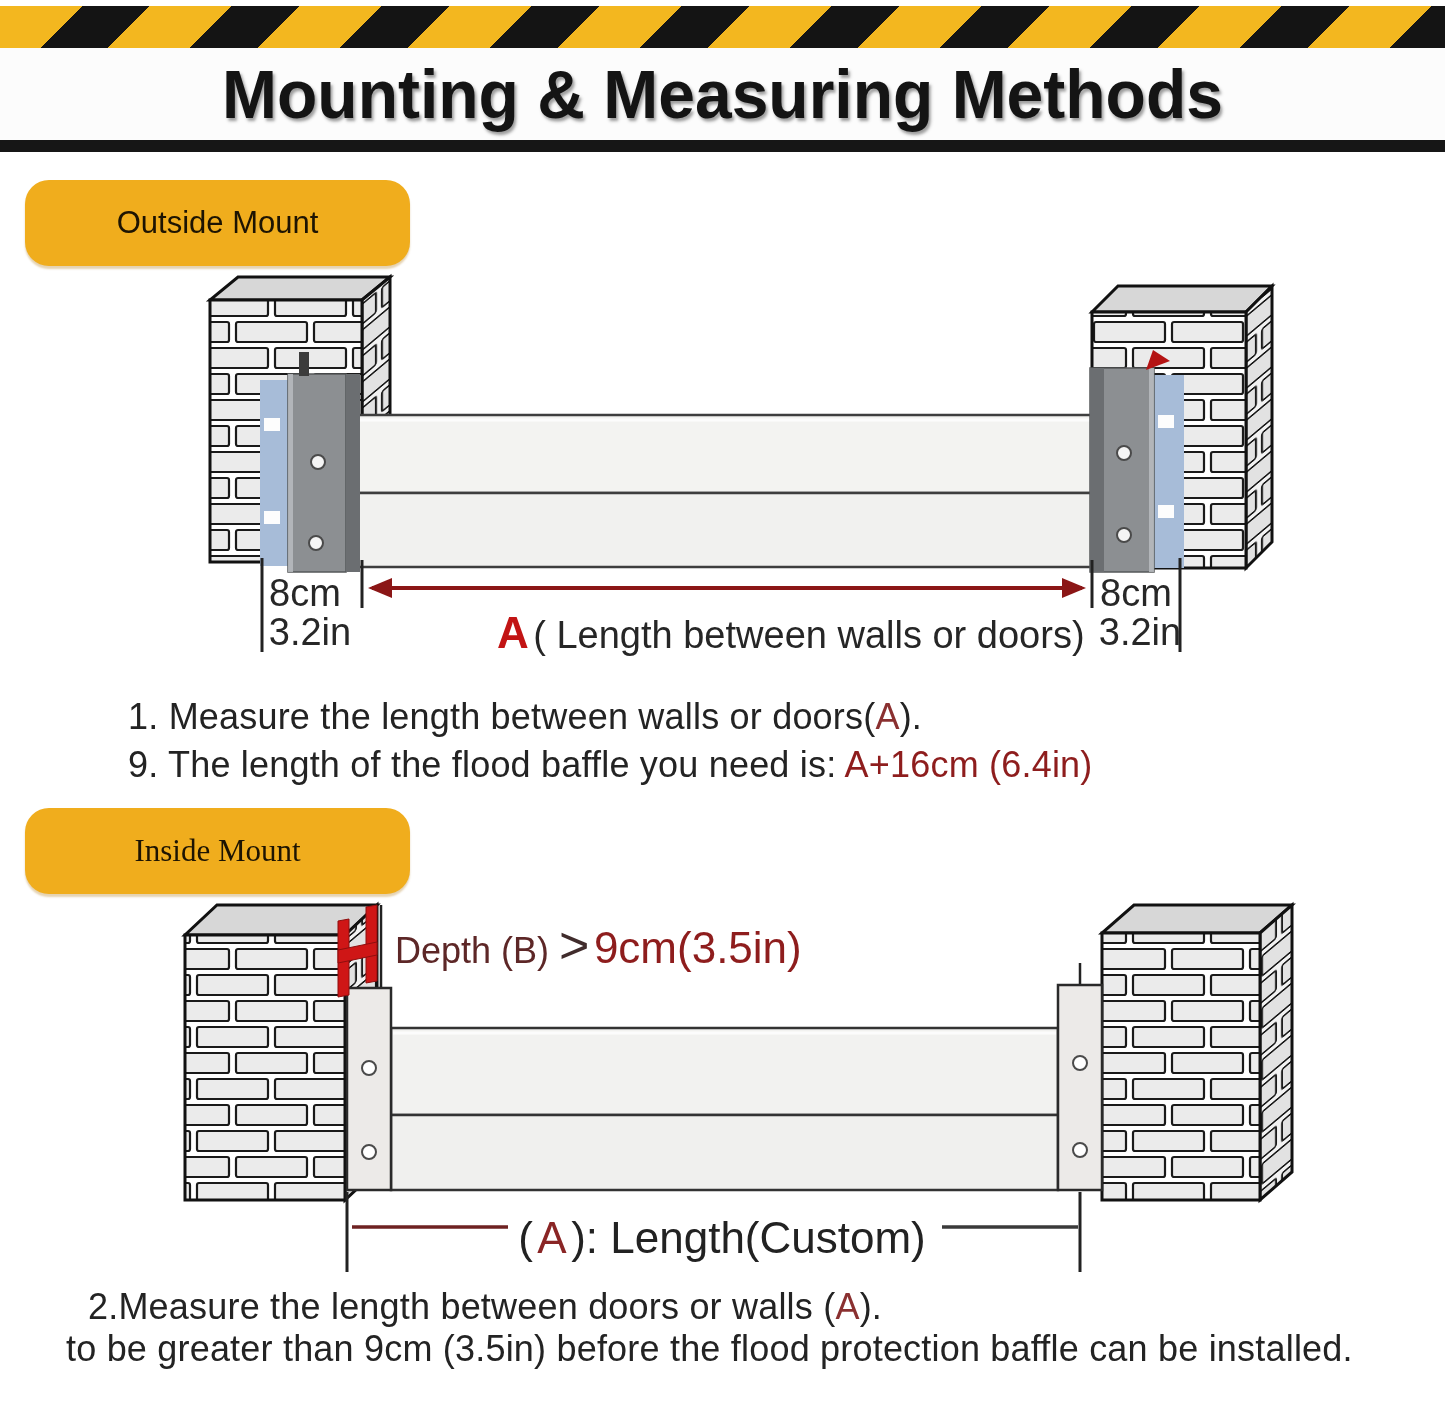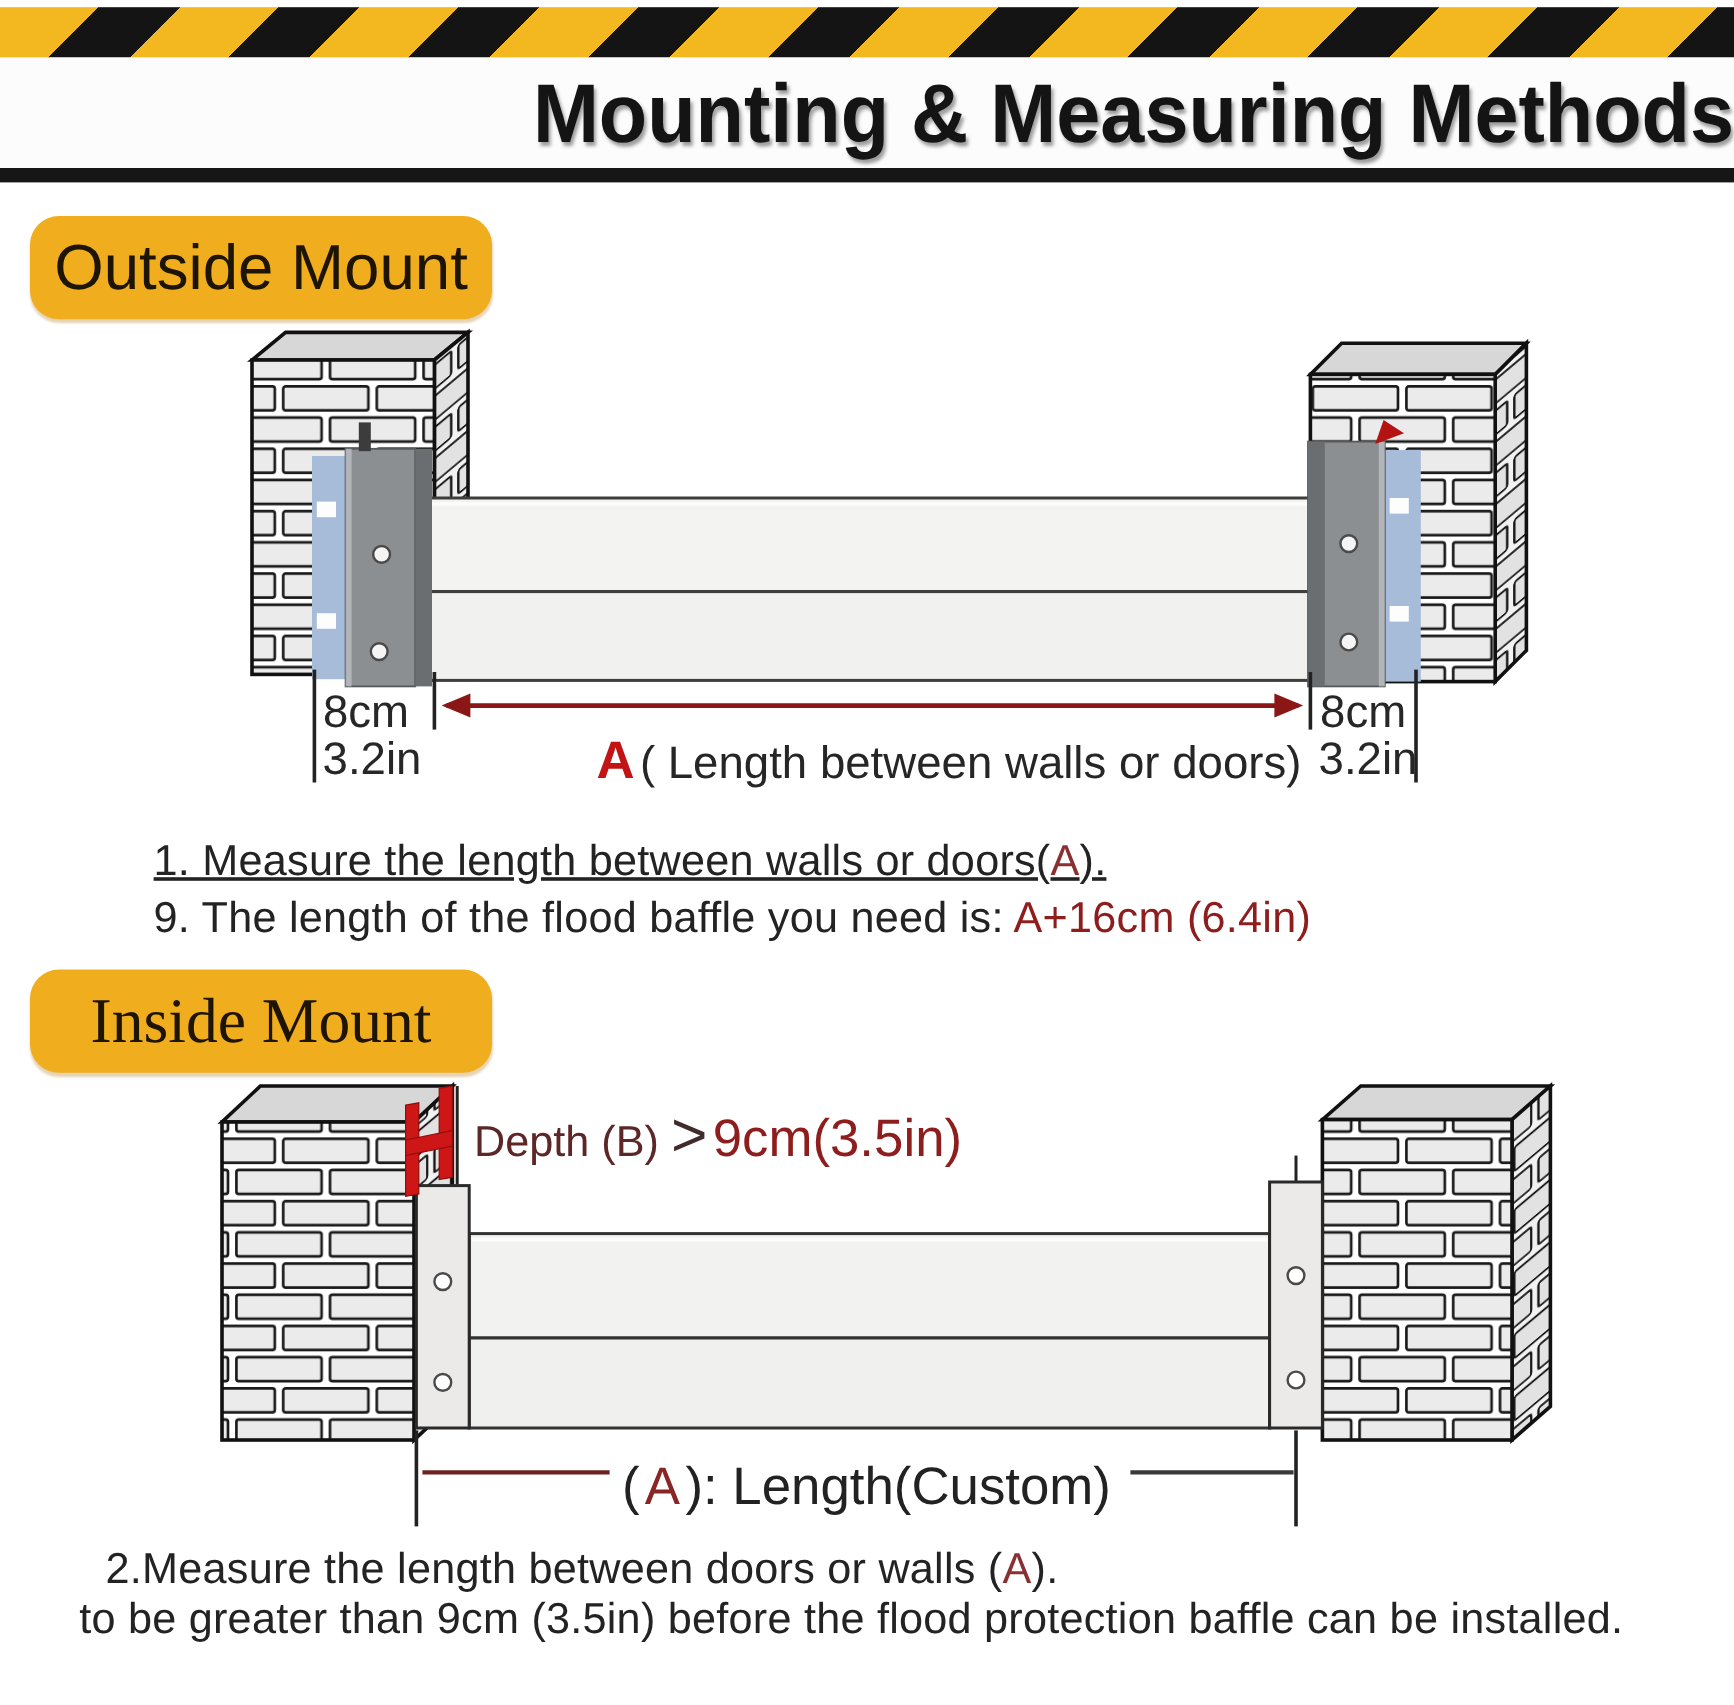--- a/index.html
+++ b/index.html
@@ -4,43 +4,43 @@
 <style>
   html,body{margin:0;padding:0;background:#ffffff;}
   .page{position:relative;width:1445px;height:1421px;background:#ffffff;overflow:hidden;
         font-family:"Liberation Sans",sans-serif;}
 
   
   .hazard-band{position:absolute;left:0;top:6px;width:1445px;height:42px;
     background:repeating-linear-gradient(135deg,#F3B71F 0 58px,#141414 58px 106px);
     border-bottom:2px solid #dcdcdc;}
   .title-band{position:absolute;left:0;top:48px;width:1445px;height:92px;background:#fcfcfc;
-    display:flex;align-items:center;justify-content:flex-end;}
+    display:flex;align-items:center;justify-content:center;}
   .page-title{font-size:66px;font-weight:700;color:#141414;letter-spacing:0;
     transform:scaleY(1.05);text-shadow:2px 3px 3px rgba(40,40,40,.45);white-space:nowrap;}
   .black-bar{position:absolute;left:0;top:140px;width:1445px;height:12px;background:#161616;}
 
   
   .section-label{position:absolute;left:25px;width:385px;height:86px;background:#F0AD1D;
     border-radius:24px;display:flex;align-items:center;justify-content:center;
-    font-size:53px;color:#1d1402;box-shadow:0 3px 2px rgba(170,110,0,.30);}
+    font-size:31px;color:#1d1402;box-shadow:0 3px 2px rgba(170,110,0,.30);}
   .label-outside{top:180px;}
   .label-inside{top:808px;font-family:Liberation Serif, serif;}
 
   
   .diagram{position:absolute;left:0;}
   #diagram-outside{top:268px;}
   #diagram-inside{top:895px;}
   svg text{font-family:"Liberation Sans",sans-serif;}
 
   
   .step{position:absolute;font-size:36px;color:#232323;white-space:nowrap;letter-spacing:.2px;}
   .red{color:#8E1D1D;margin-top:35px;}
   .red-a{color:#8a3030;}
-  .s-out-1{left:128px;top:696px;text-decoration:underline;}
+  .s-out-1{left:128px;top:696px;}
   .s-out-2{left:128px;top:744px;}
   .s-in-1{left:88px;top:1286px;}
   .s-in-2{left:96px;top:1336px;}
   .s-in-3{left:66px;top:1300px;margin-top:28px;}
 </style>
 </head>
 <body>
 
 <div class="page">
 

